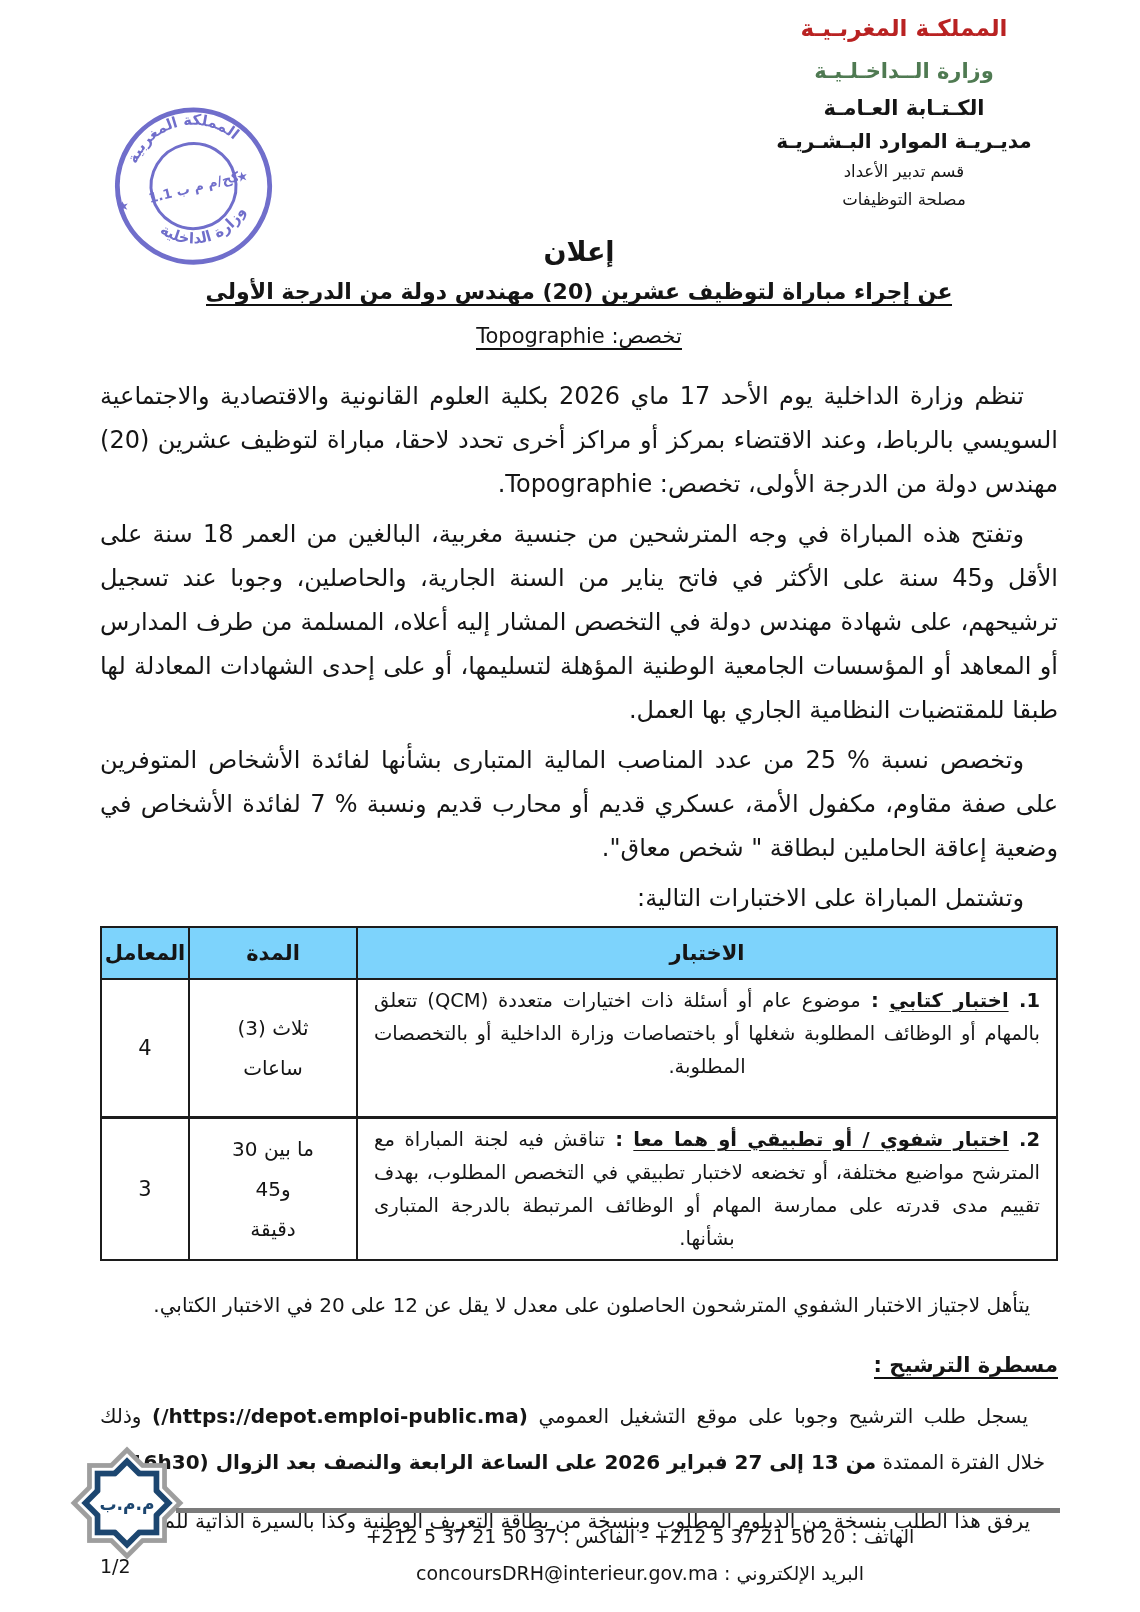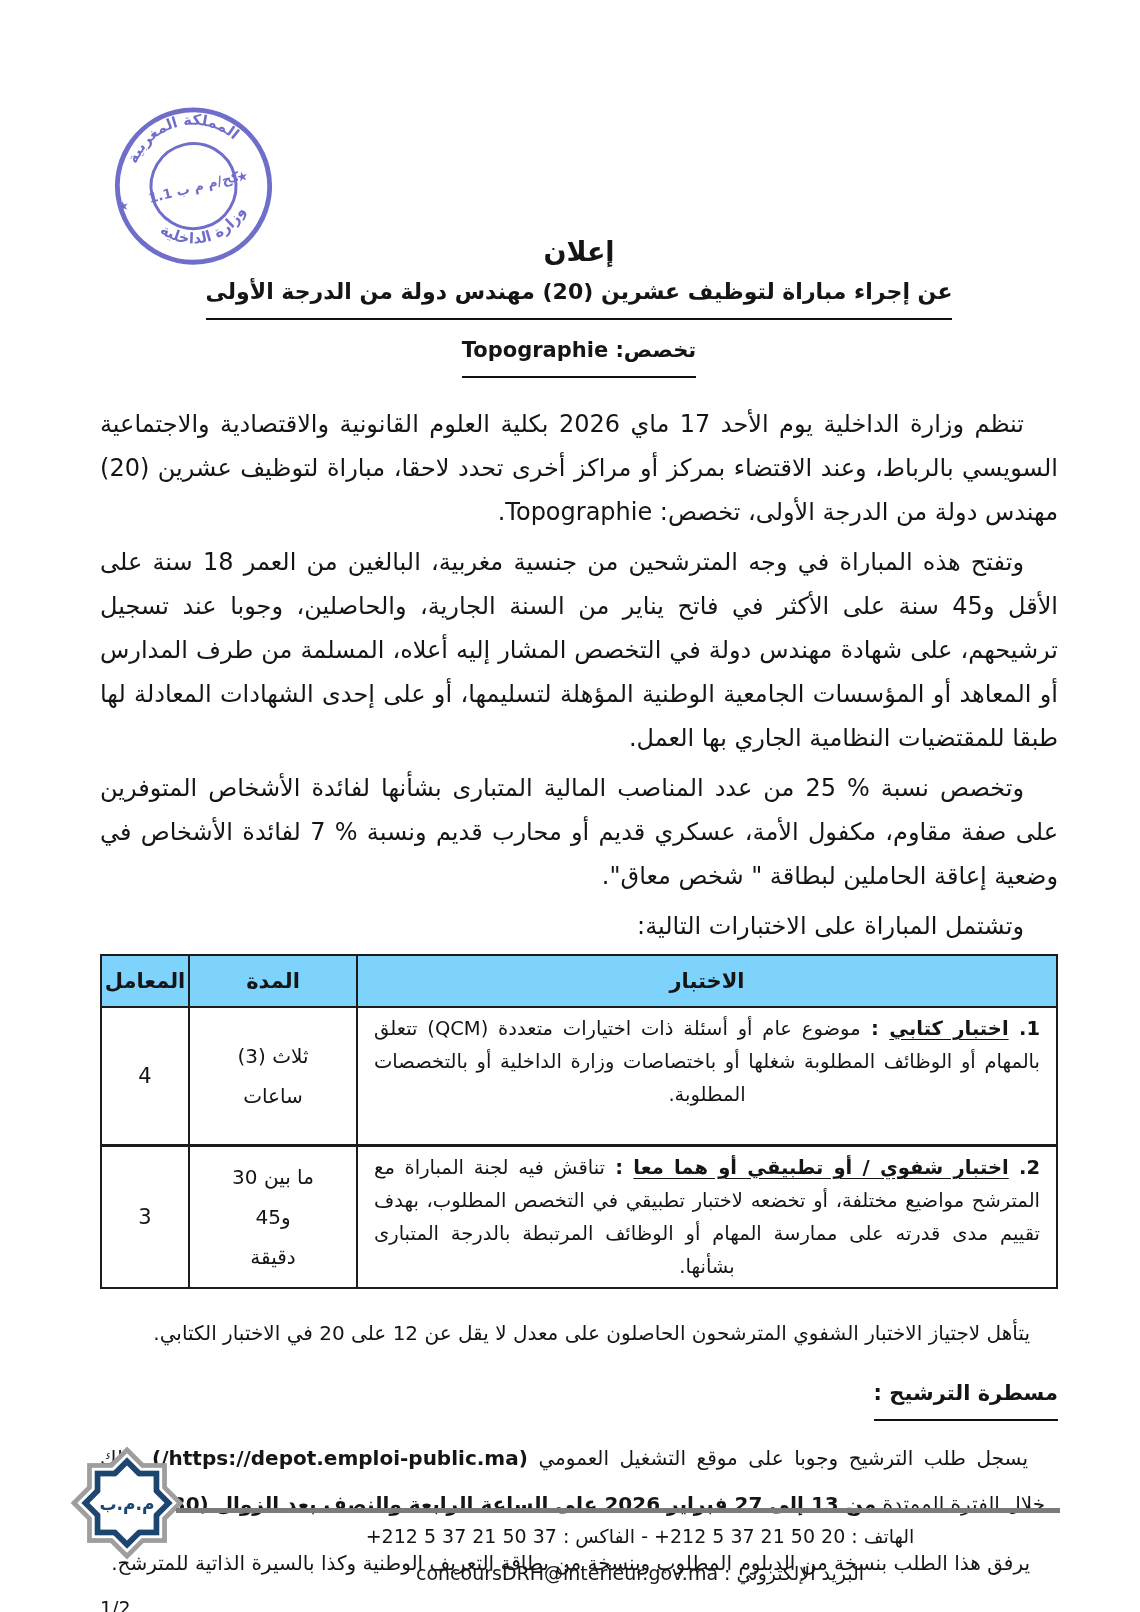--- a/index.html
+++ b/index.html
@@ -22,22 +22,22 @@
   .hdr-secretariat{font-size:21px;font-weight:bold;margin-bottom:8px;}
   .hdr-directorate{font-size:20px;font-weight:bold;margin-bottom:8px;}
   .hdr-division{font-size:16.5px;margin-bottom:7px;}
   .hdr-service{font-size:16.5px;}
   
   .stamp{position:absolute;top:102px;left:110px;opacity:.88;transform:rotate(-14deg);}
   
   .main{position:absolute;top:236px;left:100px;width:958px;}
   .t-announce{text-align:center;font-size:27px;font-weight:bold;}
   .t-subject{text-align:center;font-size:22px;font-weight:bold;margin-top:12px;}
-  .t-specialty{text-align:center;font-size:21px;font-weight:bold;margin-top:18px;}
-  .u{display:inline-block;border-bottom:2.5px solid #111;padding-bottom:14px;}
+  .t-specialty{text-align:center;font-size:21px;font-weight:normal;margin-top:18px;}
+  .u{display:inline-block;border-bottom:2.5px solid #111;padding-bottom:0;}
   p.body{
     font-size:24px;line-height:44px;text-align:justify;
     margin:6px 0 6px 0;text-indent:34px;
   }
   p.body.first{margin-top:24px;}
   
   table.exams{
     width:100%;border-collapse:collapse;margin-top:2px;
     table-layout:fixed;
   }
@@ -77,20 +77,28 @@
   .contact-block{position:absolute;top:1522px;left:220px;right:80px;text-align:center;}
   .contact-line{font-size:19px;font-weight:normal;line-height:1.5;}
   .contact-line.email{margin-top:8px;}
   .num{direction:ltr;unicode-bidi:isolate;}
 </style>
 </head>
 <body>
 
 <div class="page">
 
+  <div class="header-block">
+    <div class="hdr-kingdom">المملكـة المغربـيـة</div>
+    <div class="hdr-ministry">وزارة الــداخـلـيـة</div>
+    <div class="hdr-secretariat">الكـتـابة العـامـة</div>
+    <div class="hdr-directorate">مديـريـة الموارد البـشـريـة</div>
+    <div class="hdr-division">قسم تدبير الأعداد</div>
+    <div class="hdr-service">مصلحة التوظيفات</div>
+  </div>
 
   <div class="stamp">
     <svg width="168" height="168" viewBox="0 0 170 170">
       <defs>
         <path id="arcTop" d="M 23,85 A 62,62 0 1 1 147,85"></path>
         <path id="arcBot" d="M 27,85 A 58,58 0 0 0 143,85"></path>
       </defs>
       <circle cx="85" cy="85" r="77" fill="none" stroke="#5d5bc4" stroke-width="5"></circle>
       <circle cx="85" cy="85" r="43" fill="none" stroke="#5d5bc4" stroke-width="3"></circle>
       <text font-size="15" font-weight="bold" fill="#5d5bc4">

